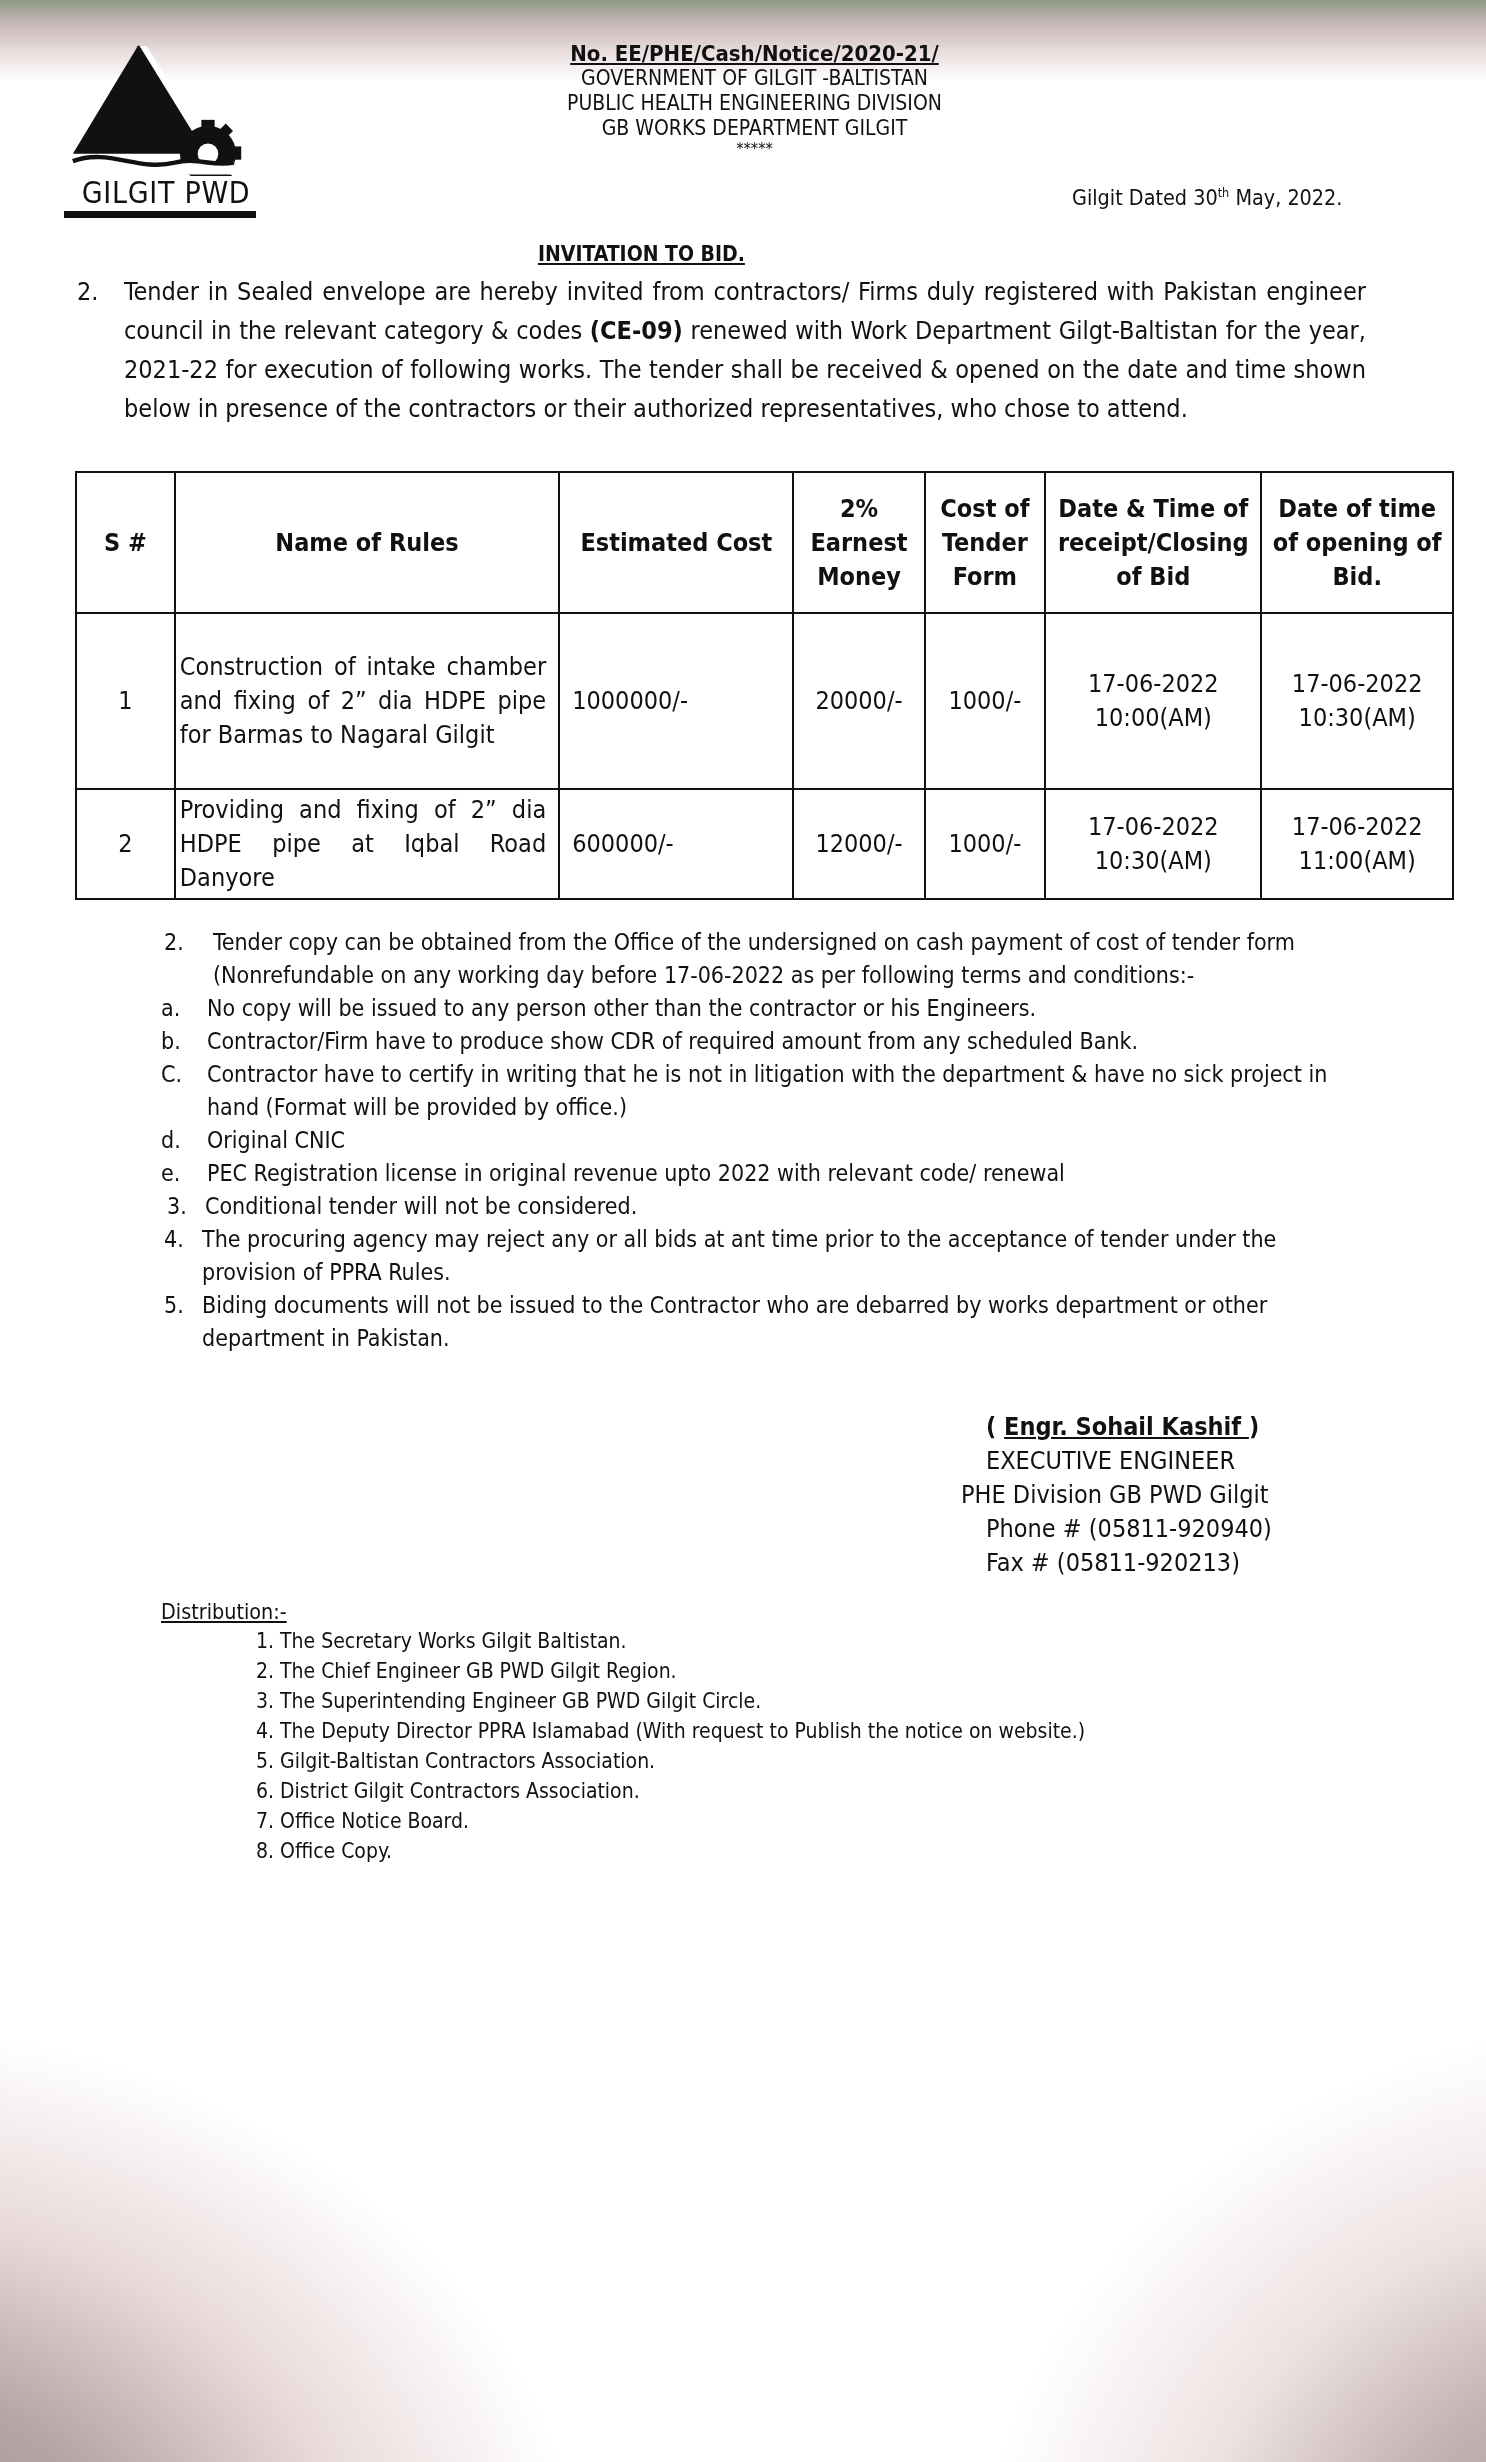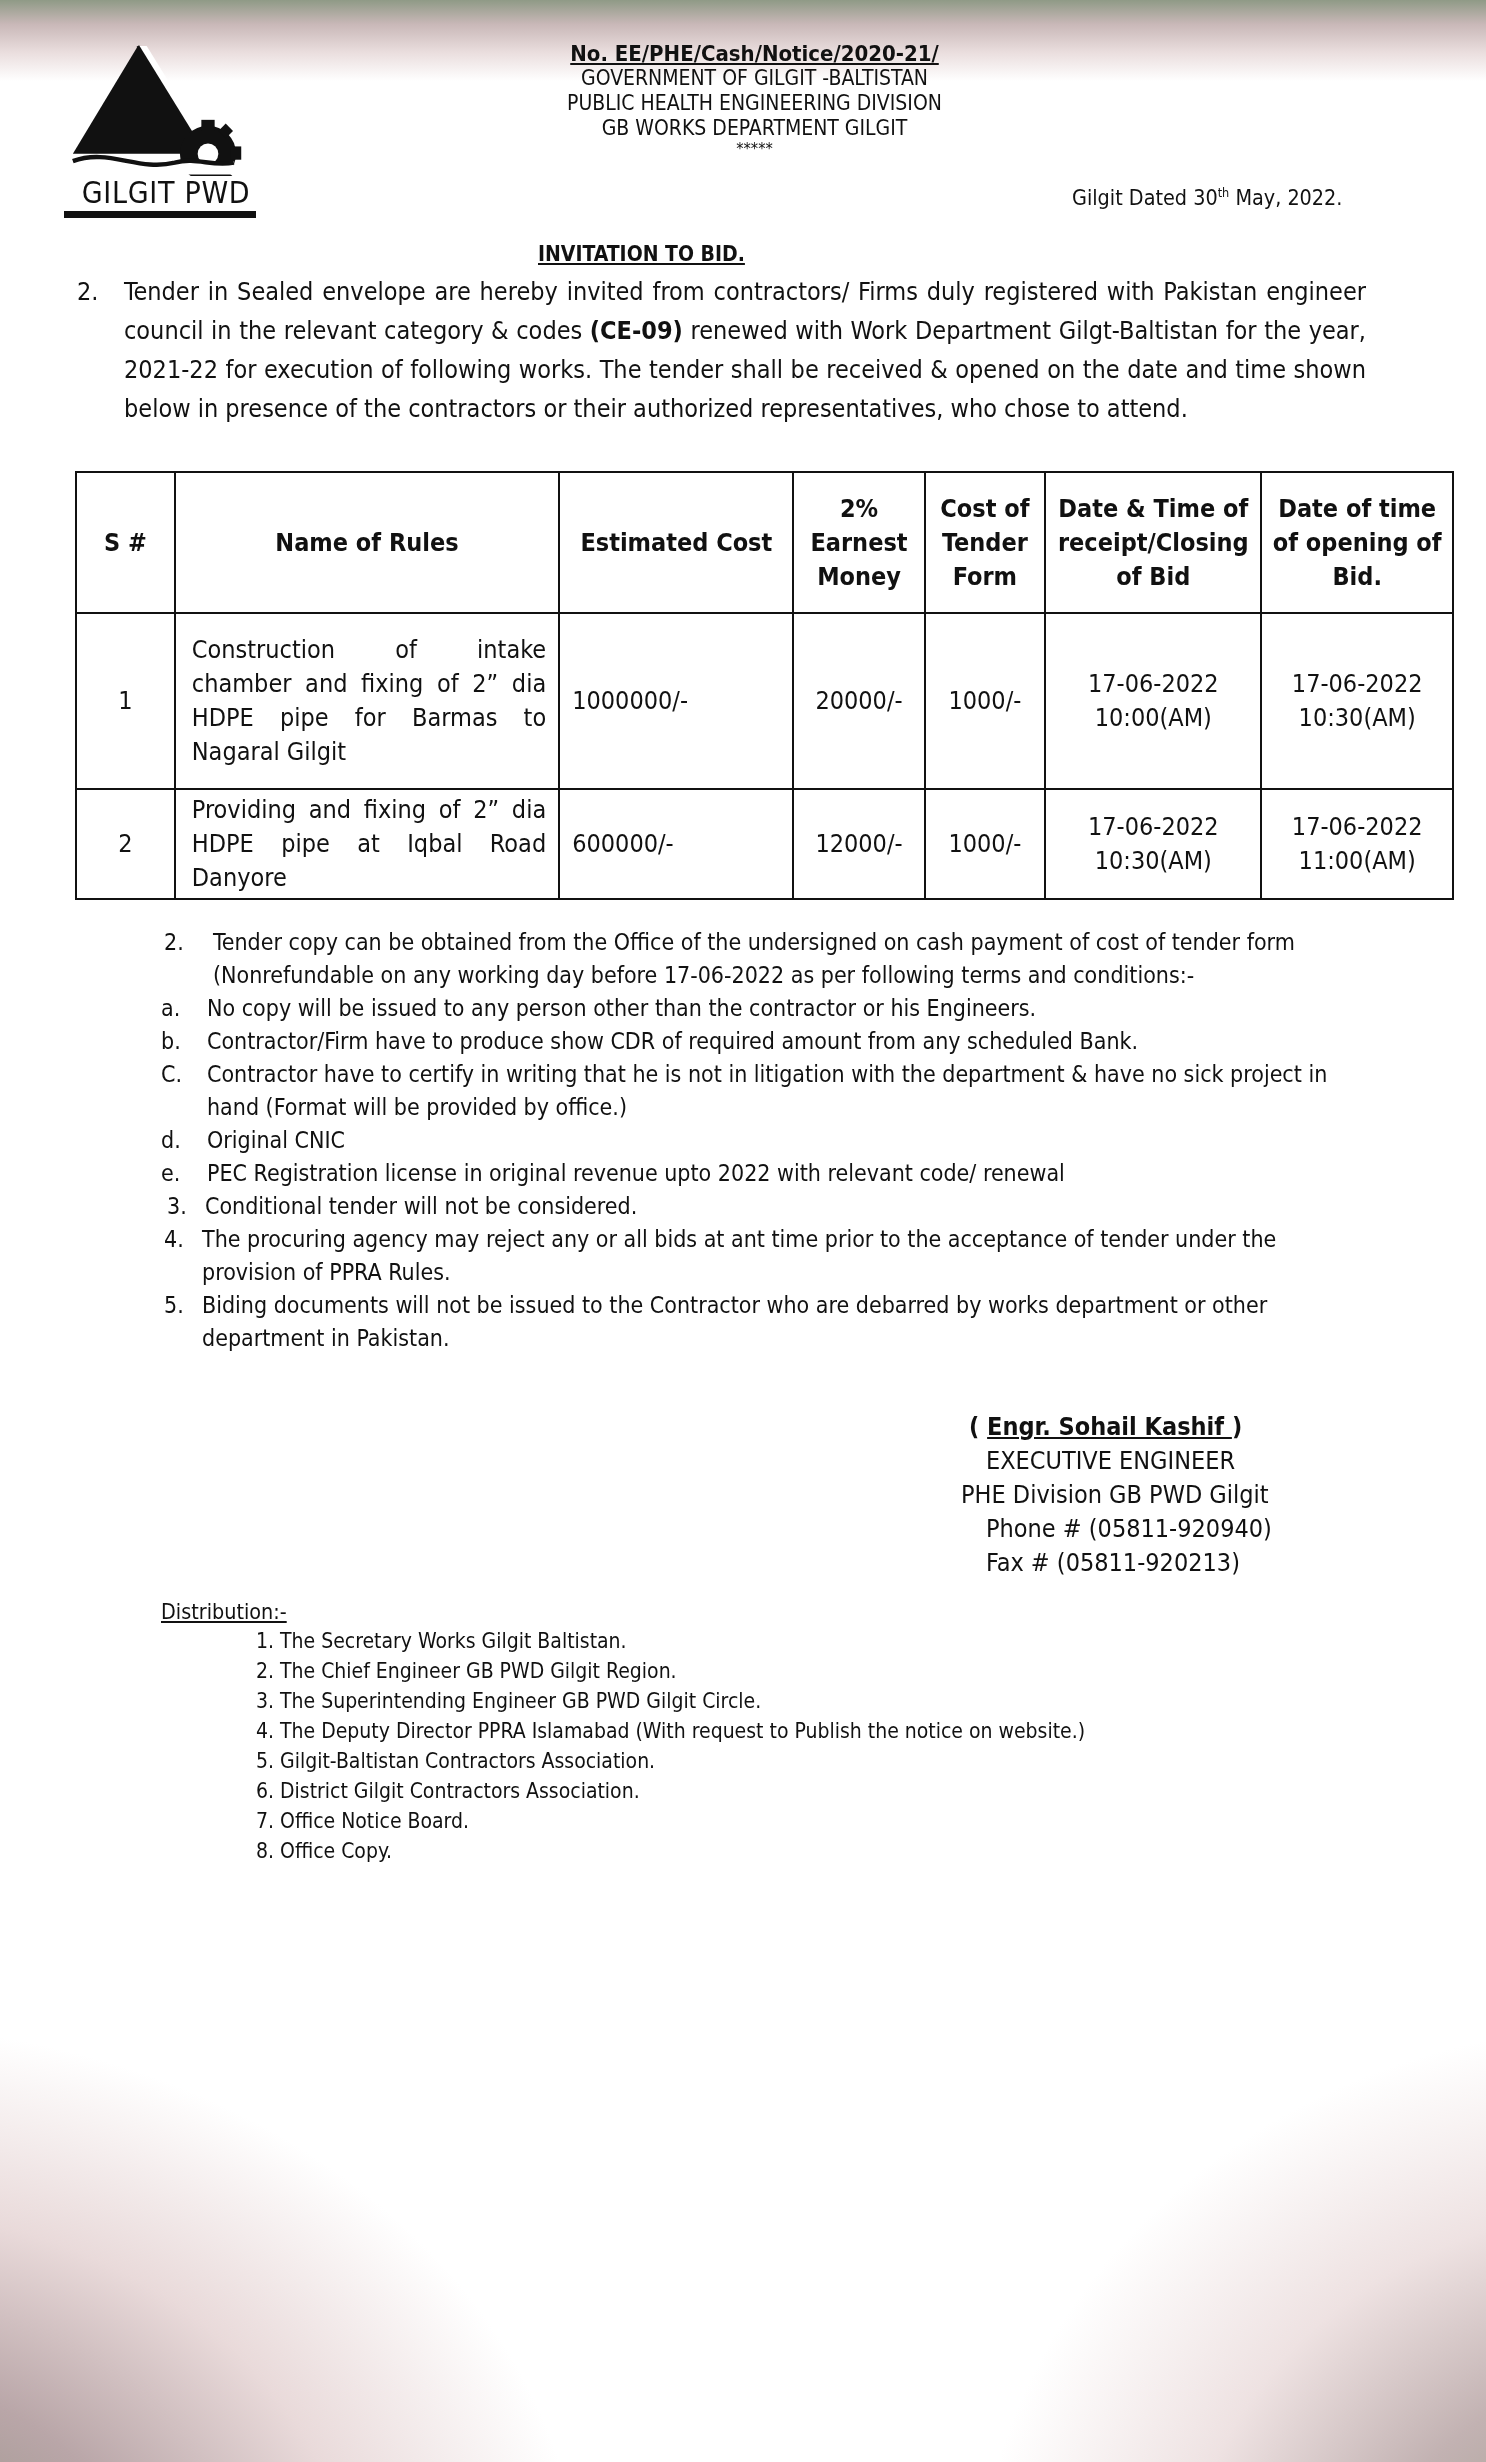--- a/index.html
+++ b/index.html
@@ -48,35 +48,35 @@
     .intro .txt { margin-left: 47px; text-align: justify; }
 
     
     table.works {
       position: absolute; left: 75px; top: 471px; width: 1379px;
       border-collapse: collapse; font-size: 25px;
     }
     table.works th, table.works td { border: 2.2px solid #111; padding: 3px 7.4px; vertical-align: middle; }
     table.works th { font-weight: bold; text-align: center; line-height: 34px; height: 133px; }
     table.works td { line-height: 34px; text-align: center; }
-    table.works td.name { text-align: justify; padding-left: 16px; padding-right: 12px; }
+    table.works td.name { text-align: justify; padding-left: 4px; padding-right: 12px; }
     table.works td.cost { text-align: left; padding-left: 12px; }
     .c1 { width: 78px; } .c2 { width: 352px; } .c3 { width: 208px; } .c4 { width: 109px; }
     .c5 { width: 99px; } .c6 { width: 171px; border-radius: 6px; } .c7 { width: 167px; }
 
     
     .terms { left: 164px; top: 926px; width: 1205px; font-size: 23px; line-height: 33px; }
     .item { position: relative; padding-left: 49px; }
     .item .lbl { position: absolute; left: 0; top: 0; }
     .item.sub { padding-left: 46px; }
     .item.alt { padding-left: 38px; }
 
     
     .sig { left: 961px; top: 1410px; font-size: 25px; line-height: 34px; }
-    .sig-name { font-weight: bold; margin-left: 8px; }
+    .sig-name { font-weight: bold; margin-left: 25px; }
     .sig-name u { text-decoration: underline; }
     .sig-line { margin-left: 25px; }
     .sig-line.out { margin-left: 0; }
 
     
     .dist-title { left: 161px; top: 1599px; font-size: 21.4px; font-weight: normal; text-decoration: underline; }
     .dist { left: 256px; top: 1626px; font-size: 21px; line-height: 30px; }
     .dist .row { white-space: nowrap; }
   </style>
 </head>

